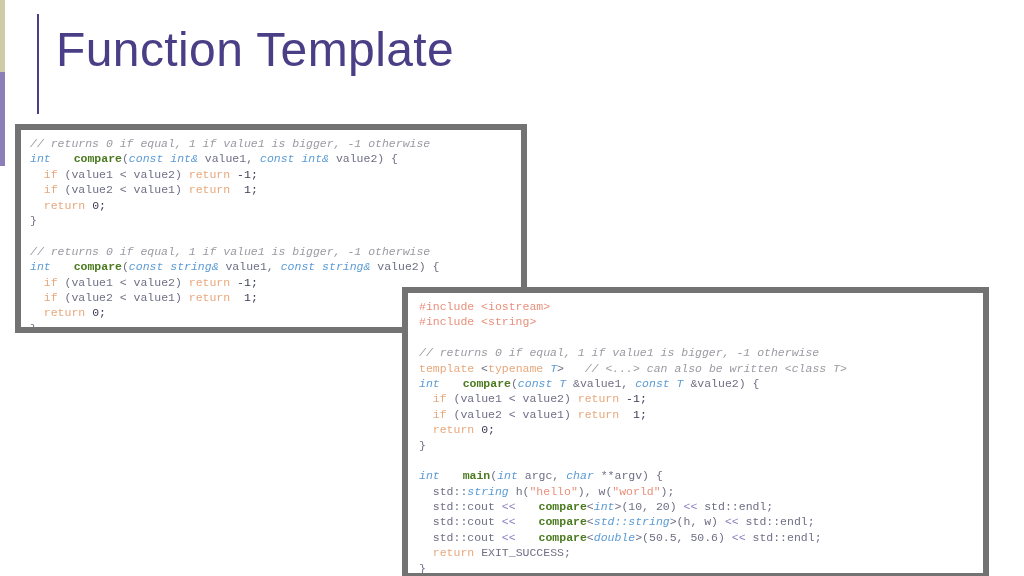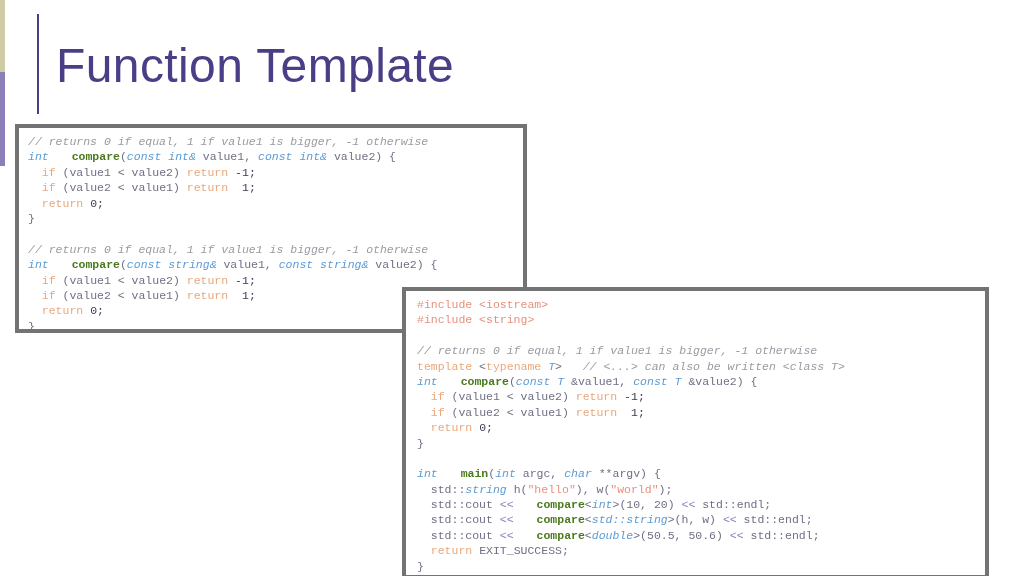--- a/index.html
+++ b/index.html
@@ -57,28 +57,27 @@
     position: absolute;
     left: 26px;
     top: 14px;
     font-family: "Liberation Sans", sans-serif;
     font-size: 48px;
     font-weight: 400;
     color: #4a3f86;
     letter-spacing: 0.4px;
     white-space: nowrap;
     line-height: 1.15;
-    margin-top: 16px;
   }
 
   
   .code-box {
     position: absolute;
     background: #ffffff;
-    border: 4px solid #737373;
+    border: 6px solid #737373;
     box-sizing: border-box;
     font-family: "Liberation Mono", "DejaVu Sans Mono", monospace;
     font-size: 11.5px;
     line-height: 15.4px;
     white-space: pre;
     overflow: hidden;
   }
   #code-box-1 {
     left: 15px;
     top: 124px;

